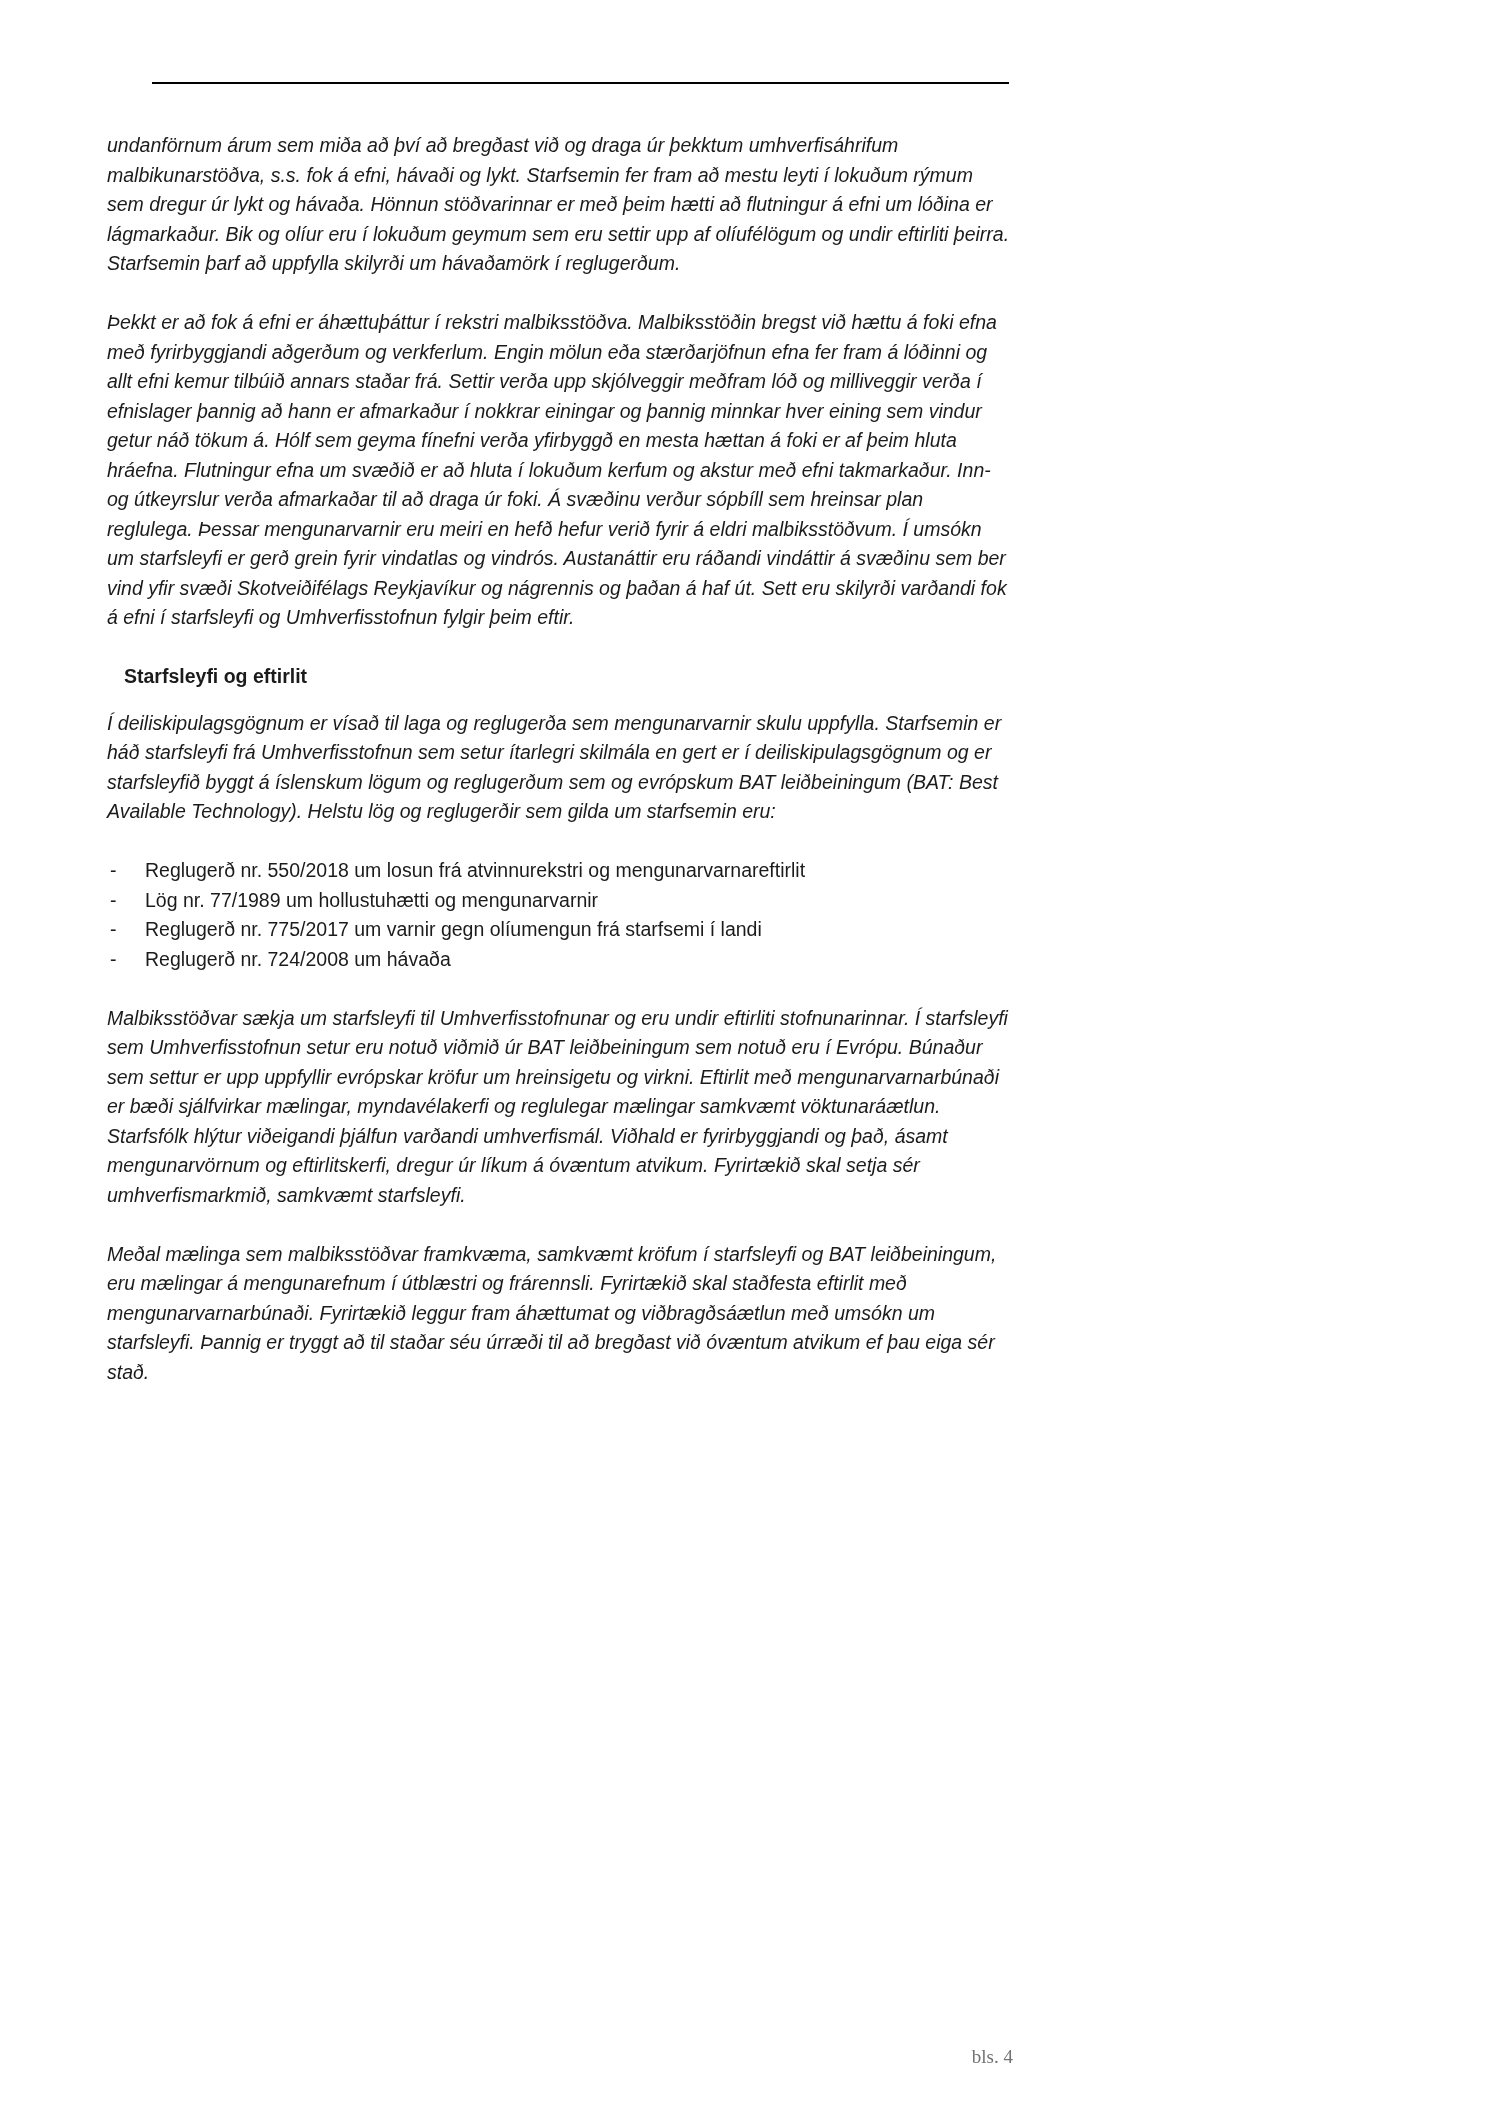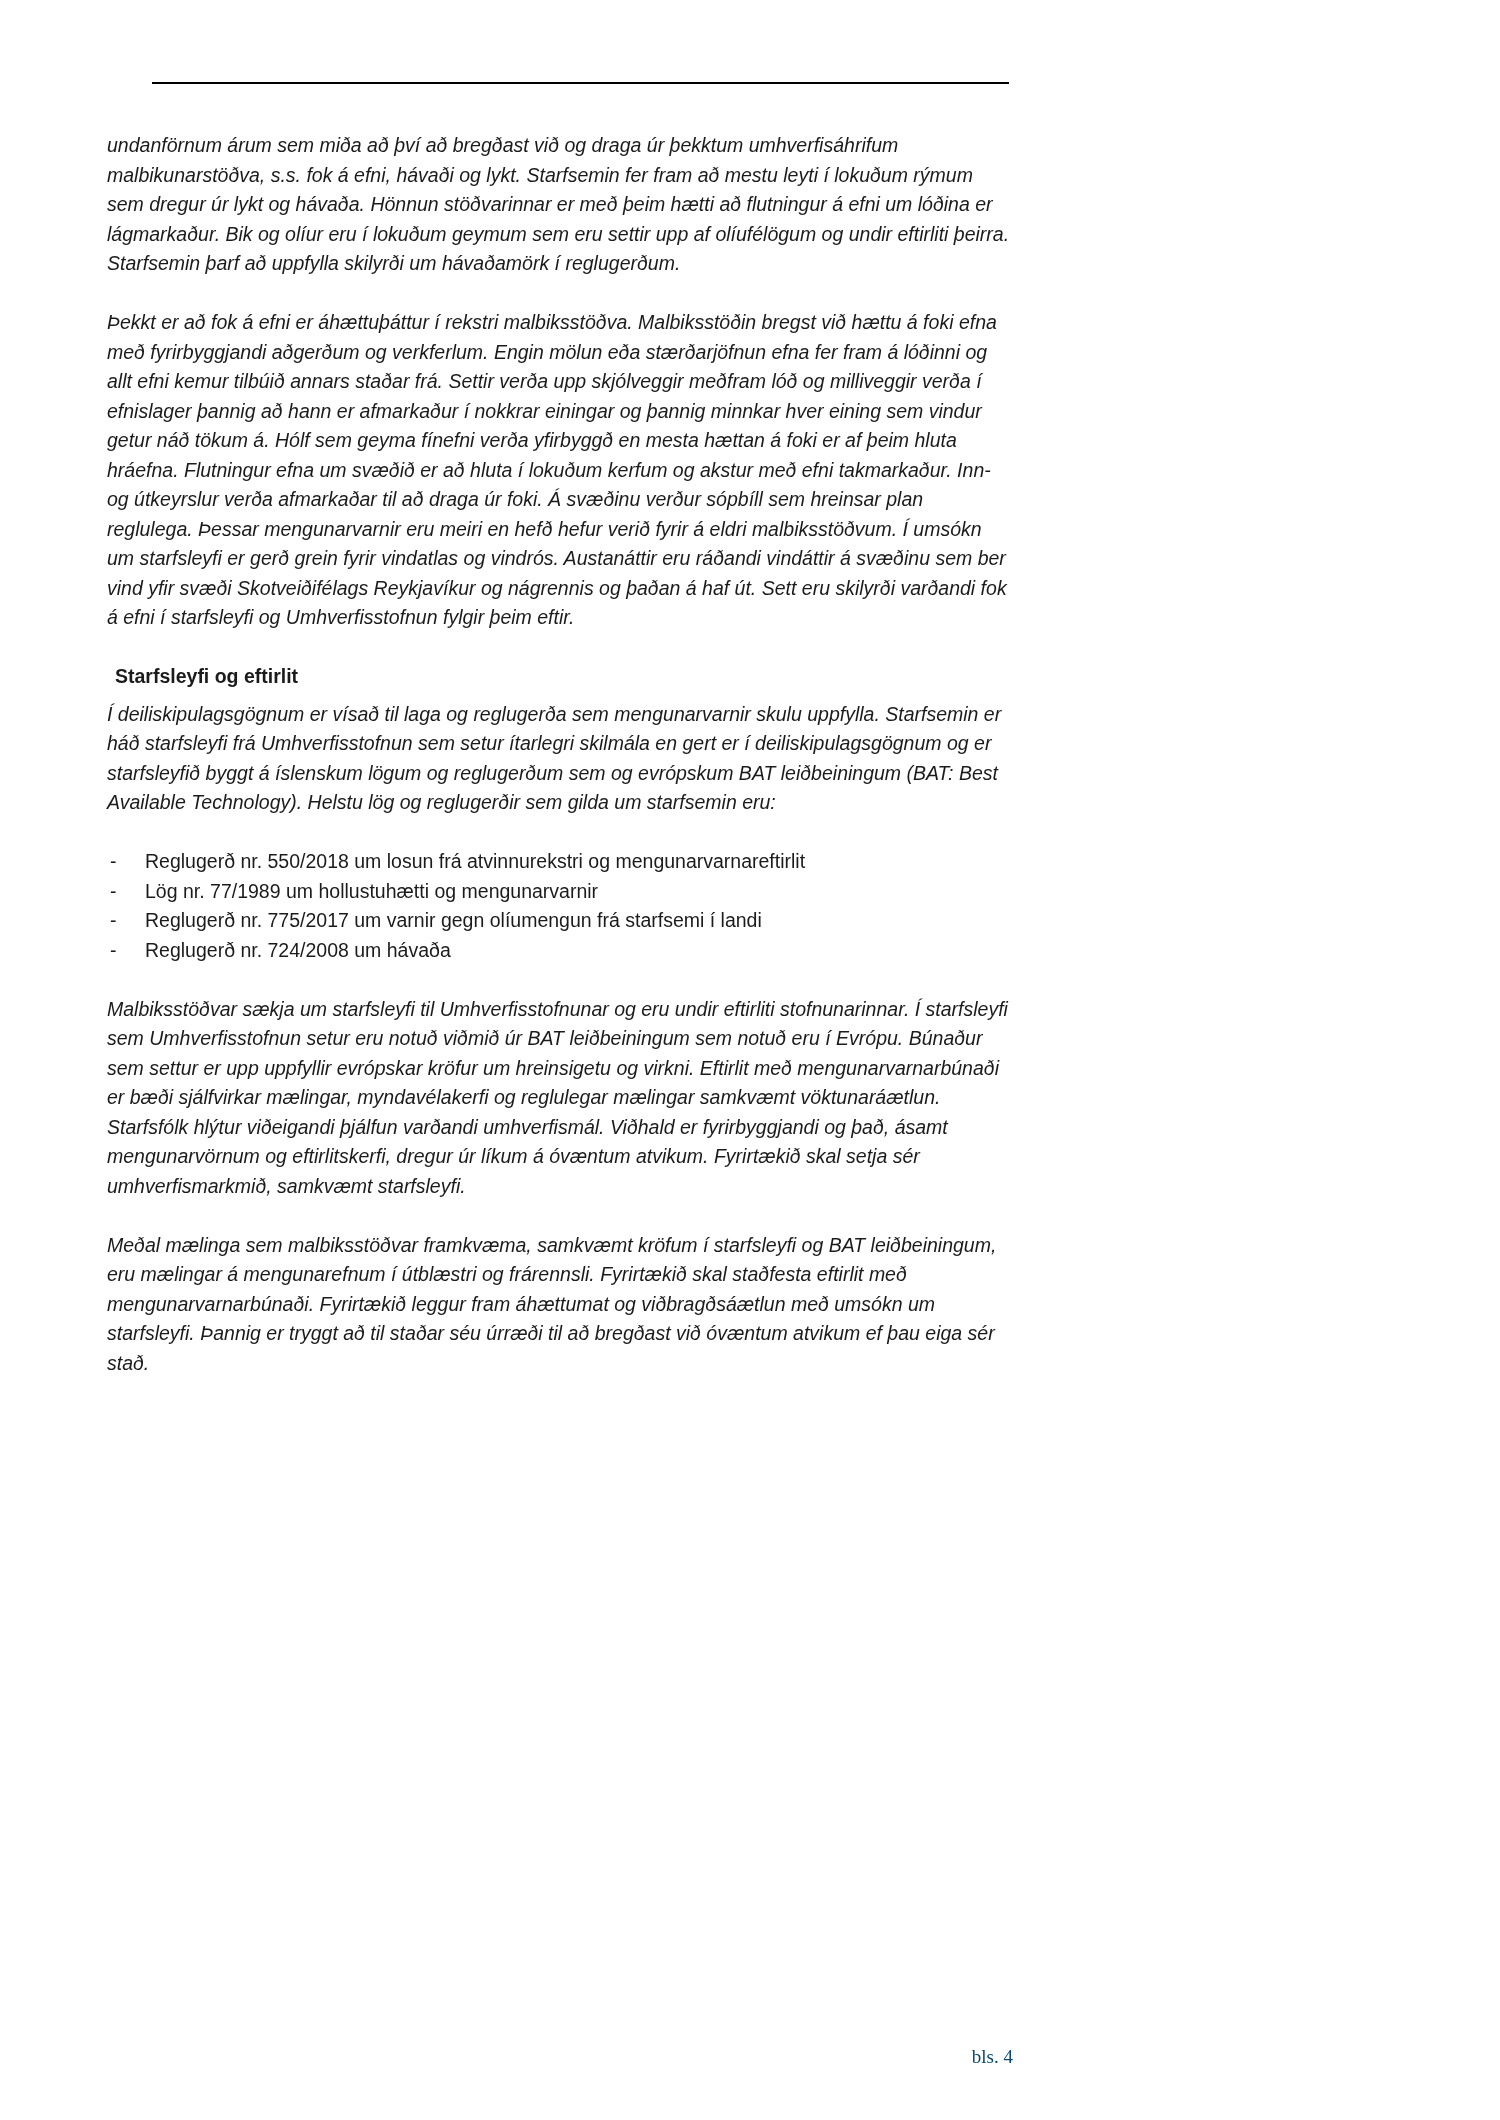--- a/index.html
+++ b/index.html
@@ -33,21 +33,21 @@
     text-align: left;
   }
   .content p {
     margin: 0 0 29.5px 0;
     font-style: italic;
   }
   .section-heading {
     font-size: 19.5px;
     line-height: 29.5px;
     font-weight: bold;
-    margin: 8px;
+    margin: 17px;
     padding: 0;
   }
   .reg-list {
     margin: 0 0 29.5px 0;
     padding: 0;
     list-style: none;
   }
   .reg-item {
     display: flex;
     align-items: flex-start;
@@ -62,21 +62,21 @@
     flex: 1 1 auto;
   }
   .page-footer {
     position: absolute;
     left: 107px;
     top: 2046px;
     width: 906px;
     text-align: right;
     font-family: "Liberation Serif", serif;
     font-size: 19px;
-    color: #0c4a6e;
+    color: #737373;
   }
 </style>
 </head>
 <body>
 
 <div>
 
   <div class="header-rule"></div>
 
   <div class="content">

